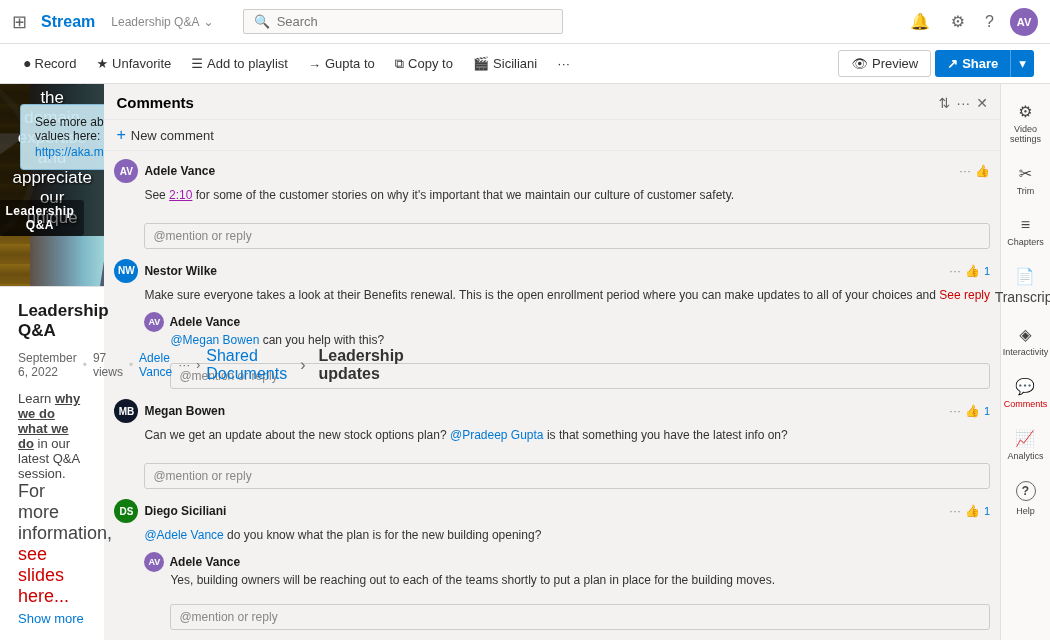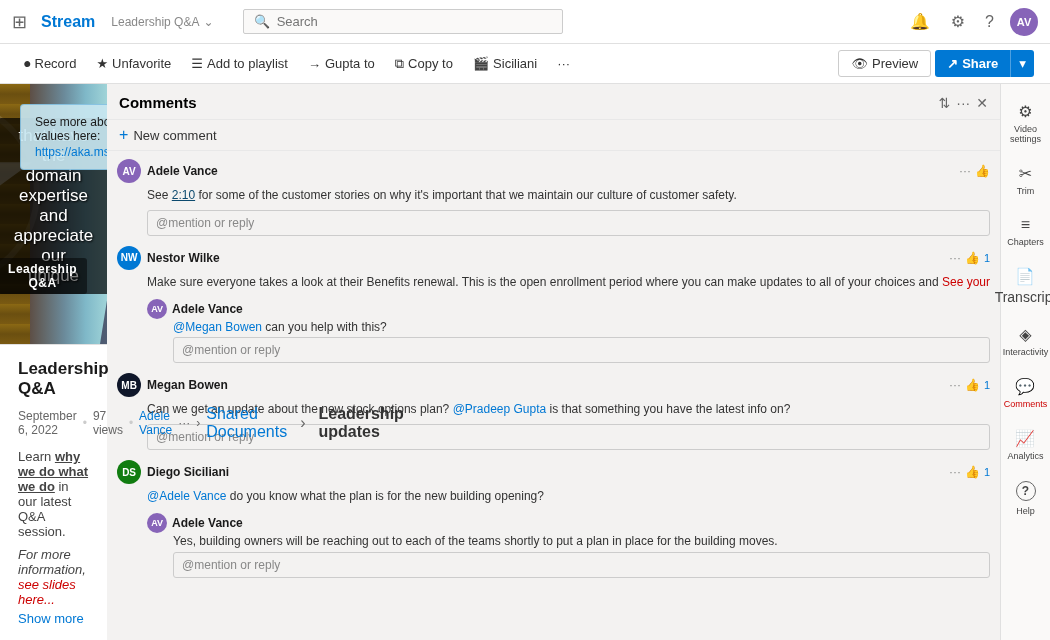--- a/index.html
+++ b/index.html
@@ -88,21 +88,21 @@
     
     .video-info { background: #fff; padding: 14px 18px; border-top: 1px solid #e0e0e0; flex-shrink: 0; }
     .video-title { font-size: 17px; font-weight: 600; color: #1a1a1a; margin-bottom: 6px; }
     .video-meta { font-size: 12px; color: #666; display: flex; align-items: center; gap: 6px; margin-bottom: 8px; }
     .video-meta a { color: #0078d4; text-decoration: none; }
     .video-meta .sep { color: #ccc; }
     .breadcrumb-path { display: flex; align-items: center; gap: 13px; font-size: 16px; }
     .breadcrumb-path a { color: #0078d4; text-decoration: none; }
     .breadcrumb-path .bc-current { font-weight: 600; color: #333; }
     .video-desc { font-size: 13px; color: #444; margin-top: 6px; }
-    .more-info { font-size: 13px; color: #444; margin-top: 8px; font-style: italic; }
+    .more-info { font-size: 18px; color: #444; margin-top: 0; }
     .more-info a { color: #c00; text-decoration: none; }
     .show-more { color: #0078d4; font-size: 13px; cursor: pointer; margin-top: 4px; display: inline-block; }
     .side-icons { width: 50px; background: #faf9f8; border-left: 1px solid #e0e0e0; display: flex; flex-direction: column; align-items: center; padding-top: 8px; gap: 0; }
     .side-icon-btn { display: flex; flex-direction: column; align-items: center; padding: 10px 6px; cursor: pointer; color: #444; font-size: 10px; gap: 3px; width: 100%; border: none; background: none; }
     .side-icon-btn.active { color: #c00; }
     .side-icon-btn .icon-sym { font-size: 16px; }
 
     
     .comments-panel { flex: 1; display: flex; flex-direction: column; overflow: hidden; }
     .comments-header { display: flex; align-items: center; padding: 10px 12px 8px; border-bottom: 1px solid #e8e8e8; gap: 8px; }
@@ -111,24 +111,24 @@
     .icon-small { font-size: 14px; color: #666; cursor: pointer; }
     .new-comment-btn { display: flex; align-items: center; gap: 5px; padding: 6px 12px; font-size: 13px; color: #333; border-bottom: 1px solid #e8e8e8; cursor: pointer; }
     .comments-list { flex: 1; overflow-y: auto; padding: 8px 10px; display: flex; flex-direction: column; gap: 10px; }
     
     .comment-item { display: flex; flex-direction: column; gap: 4px; }
     .comment-header { display: flex; align-items: center; gap: 6px; }
     .comment-avatar { width: 24px; height: 24px; border-radius: 50%; display: flex; align-items: center; justify-content: center; color: #fff; font-size: 10px; font-weight: 600; flex-shrink: 0; }
     .comment-author { font-size: 12px; font-weight: 600; color: #1a1a1a; flex: 1; }
     .comment-actions { display: flex; gap: 4px; align-items: center; color: #888; font-size: 12px; }
     .comment-body { font-size: 12px; color: #333; line-height: 1.4; padding-left: 30px; }
-    .comment-body a { color: #0c4a6e; }
+    .comment-body a { color: #a21caf; }
     .comment-body .mention { color: #0078d4; }
     .comment-body .see-more { color: #c00; cursor: pointer; }
-    .reply-input { margin-left: 30px; border: 1px solid #ccc; border-radius: 3px; padding: 5px 8px; font-size: 12px; color: #888; cursor: text; margin-top: 2px; }
+    .reply-input { margin-left: 30px; border: 1px solid #ccc; border-radius: 3px; padding: 5px 8px; font-size: 12px; color: #888; cursor: text; margin-top: 15px; }
     .like-badge { display: flex; align-items: center; gap: 2px; font-size: 11px; color: #0078d4; }
     .nested-comment { margin-left: 30px; margin-top: 4px; }
     .nested-comment .comment-header { gap: 5px; }
     .nested-comment .comment-avatar { width: 20px; height: 20px; font-size: 9px; }
     .nested-comment .comment-author { font-size: 12px; }
     .nested-comment .comment-body { padding-left: 26px; }
     .nested-comment .reply-input { margin-left: 26px; }
 
     .panel-with-side { display: flex; height: 100%; }
     
@@ -305,21 +305,21 @@
           <div class="comment-header">
             <div class="comment-avatar" style="background:#0078d4;">NW</div>
             <span class="comment-author">Nestor Wilke</span>
             <div class="comment-actions">
               <span>···</span>
               <span>👍</span>
               <span class="like-badge">1</span>
             </div>
           </div>
           <div class="comment-body">
-            Make sure everyone takes a look at their Benefits renewal. This is the open enrollment period where you can make updates to all of your choices and <span class="see-more">See your</span>
+            Make sure everyone takes a look at their Benefits renewal. This is the open enrollment period where you can make updates to all of your choices and <span class="see-more">See reply</span>
           </div>
 
           <div class="nested-comment">
             <div class="comment-header">
               <div class="comment-avatar" style="background:#8764b8;width:20px;height:20px;font-size:9px;">AV</div>
               <span class="comment-author">Adele Vance</span>
             </div>
             <div class="comment-body" style="padding-left:26px;">
               <span class="mention">@Megan Bowen</span> can you help with this?
             </div>

